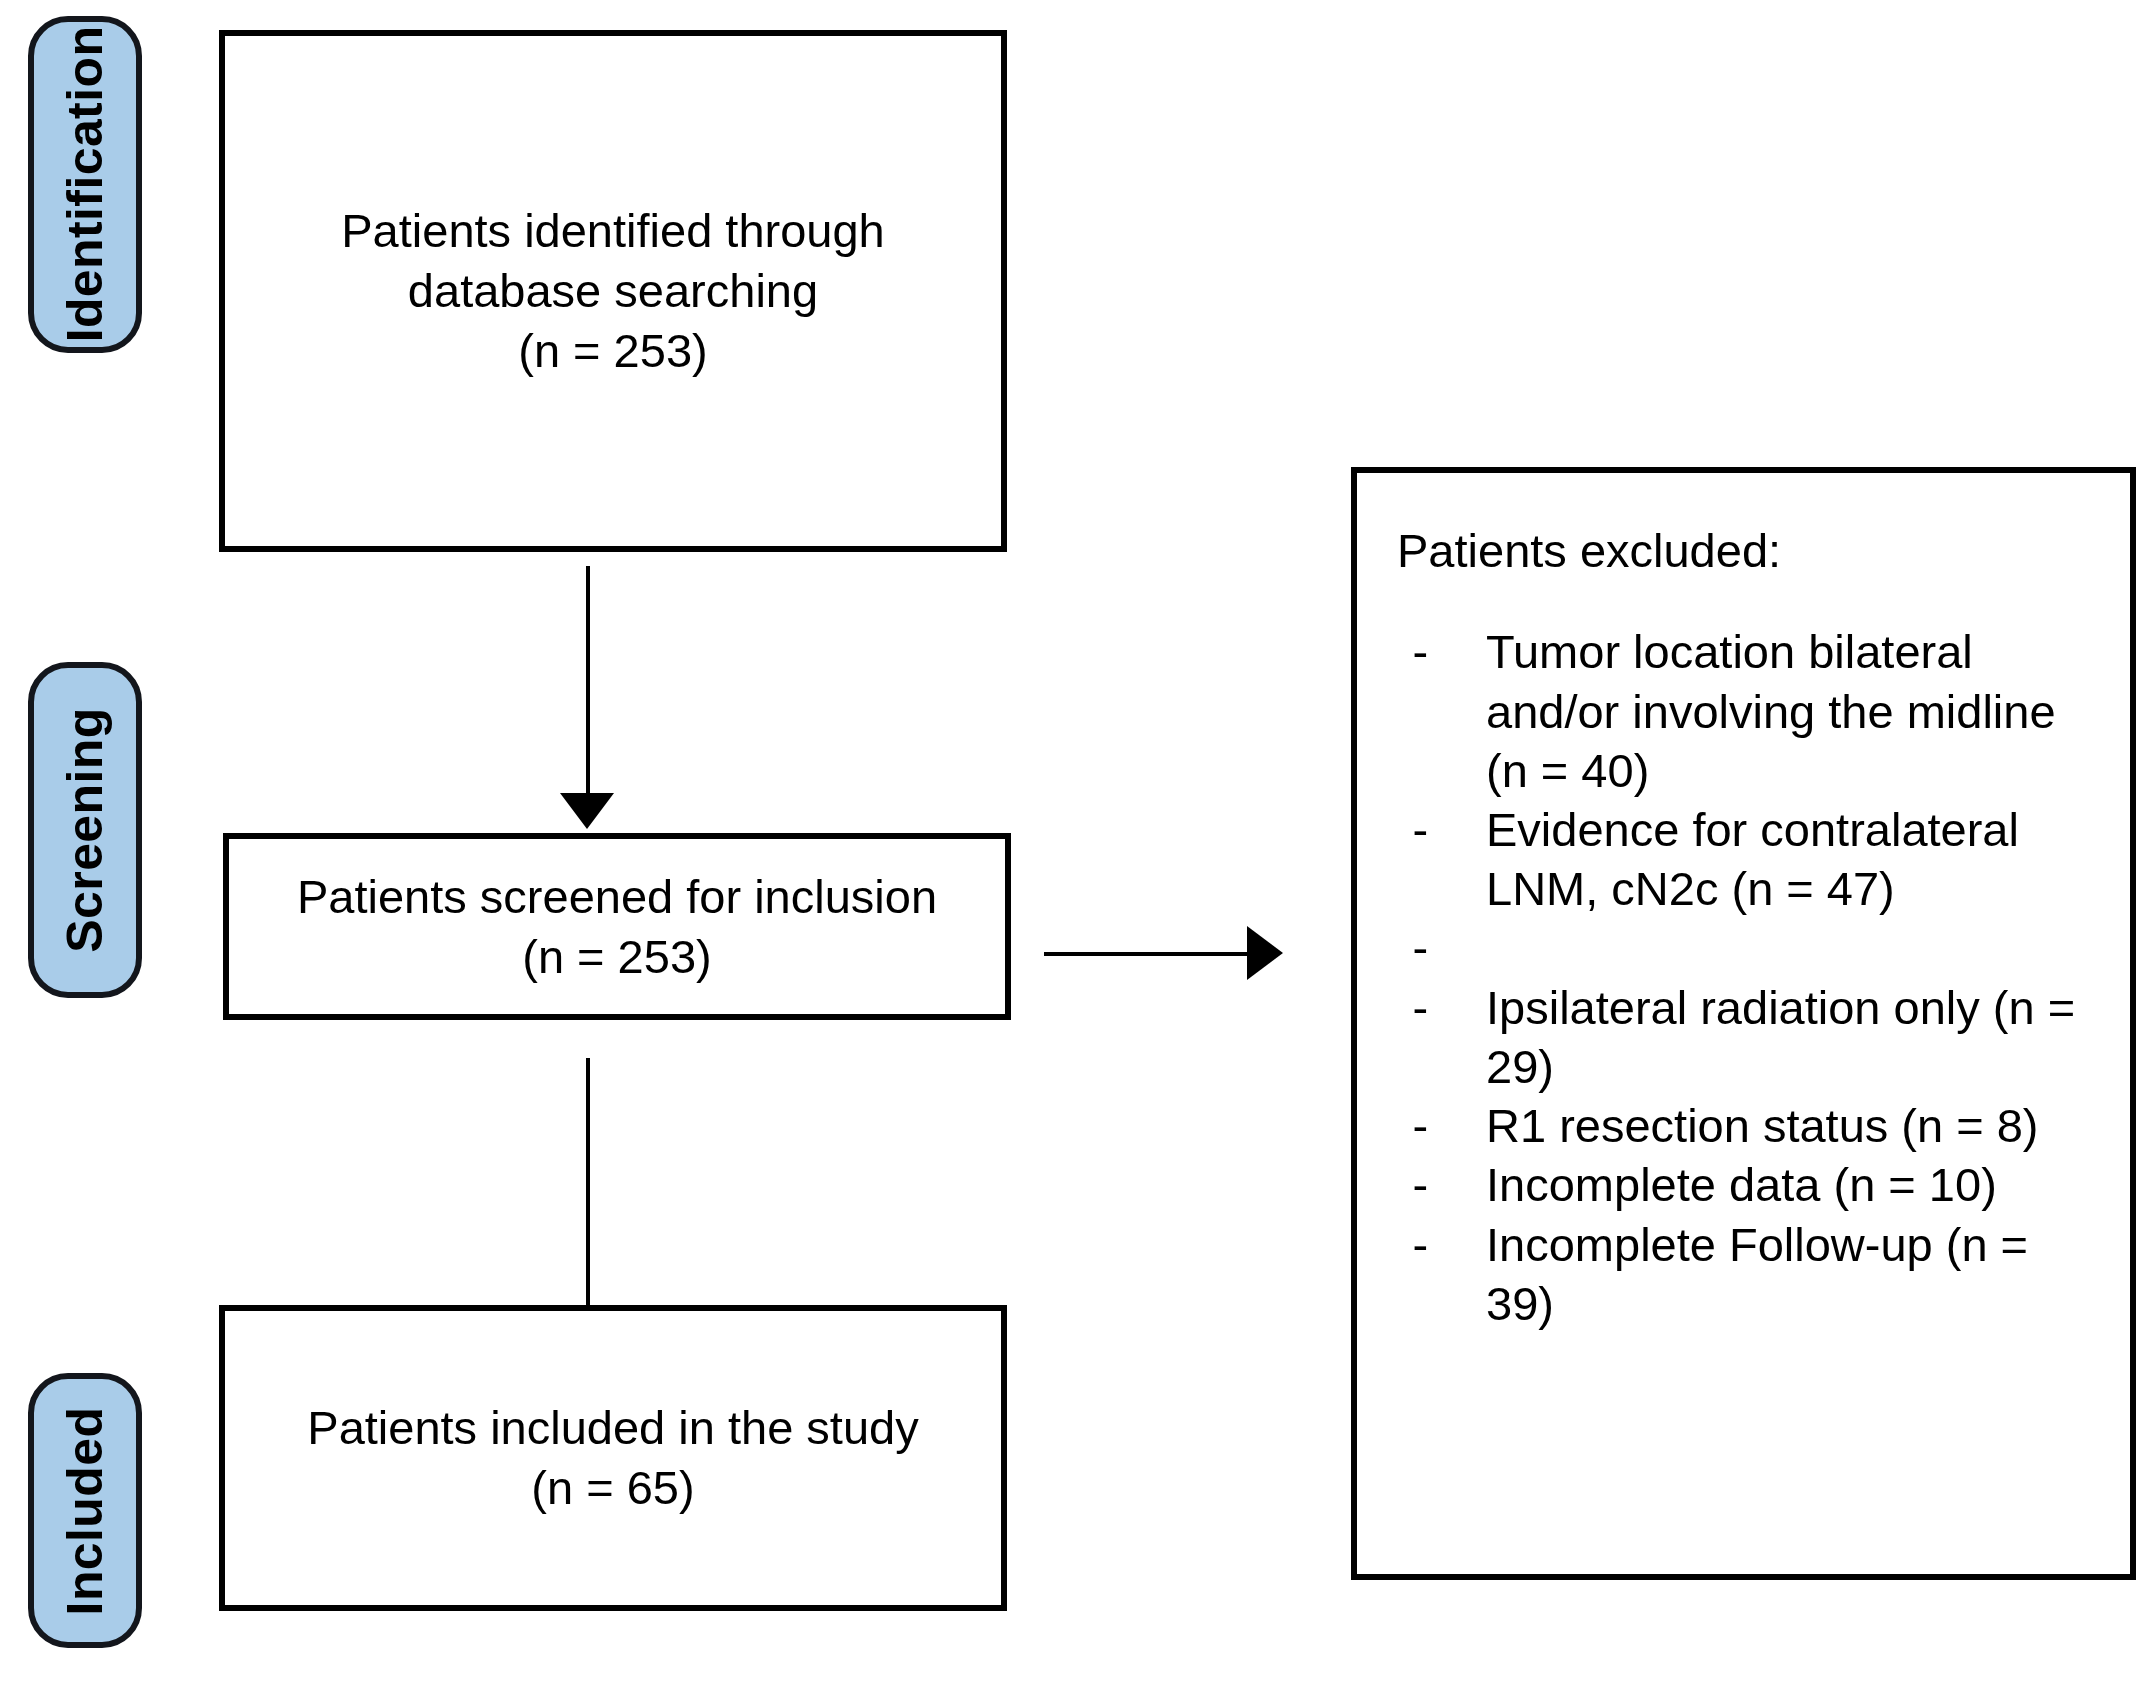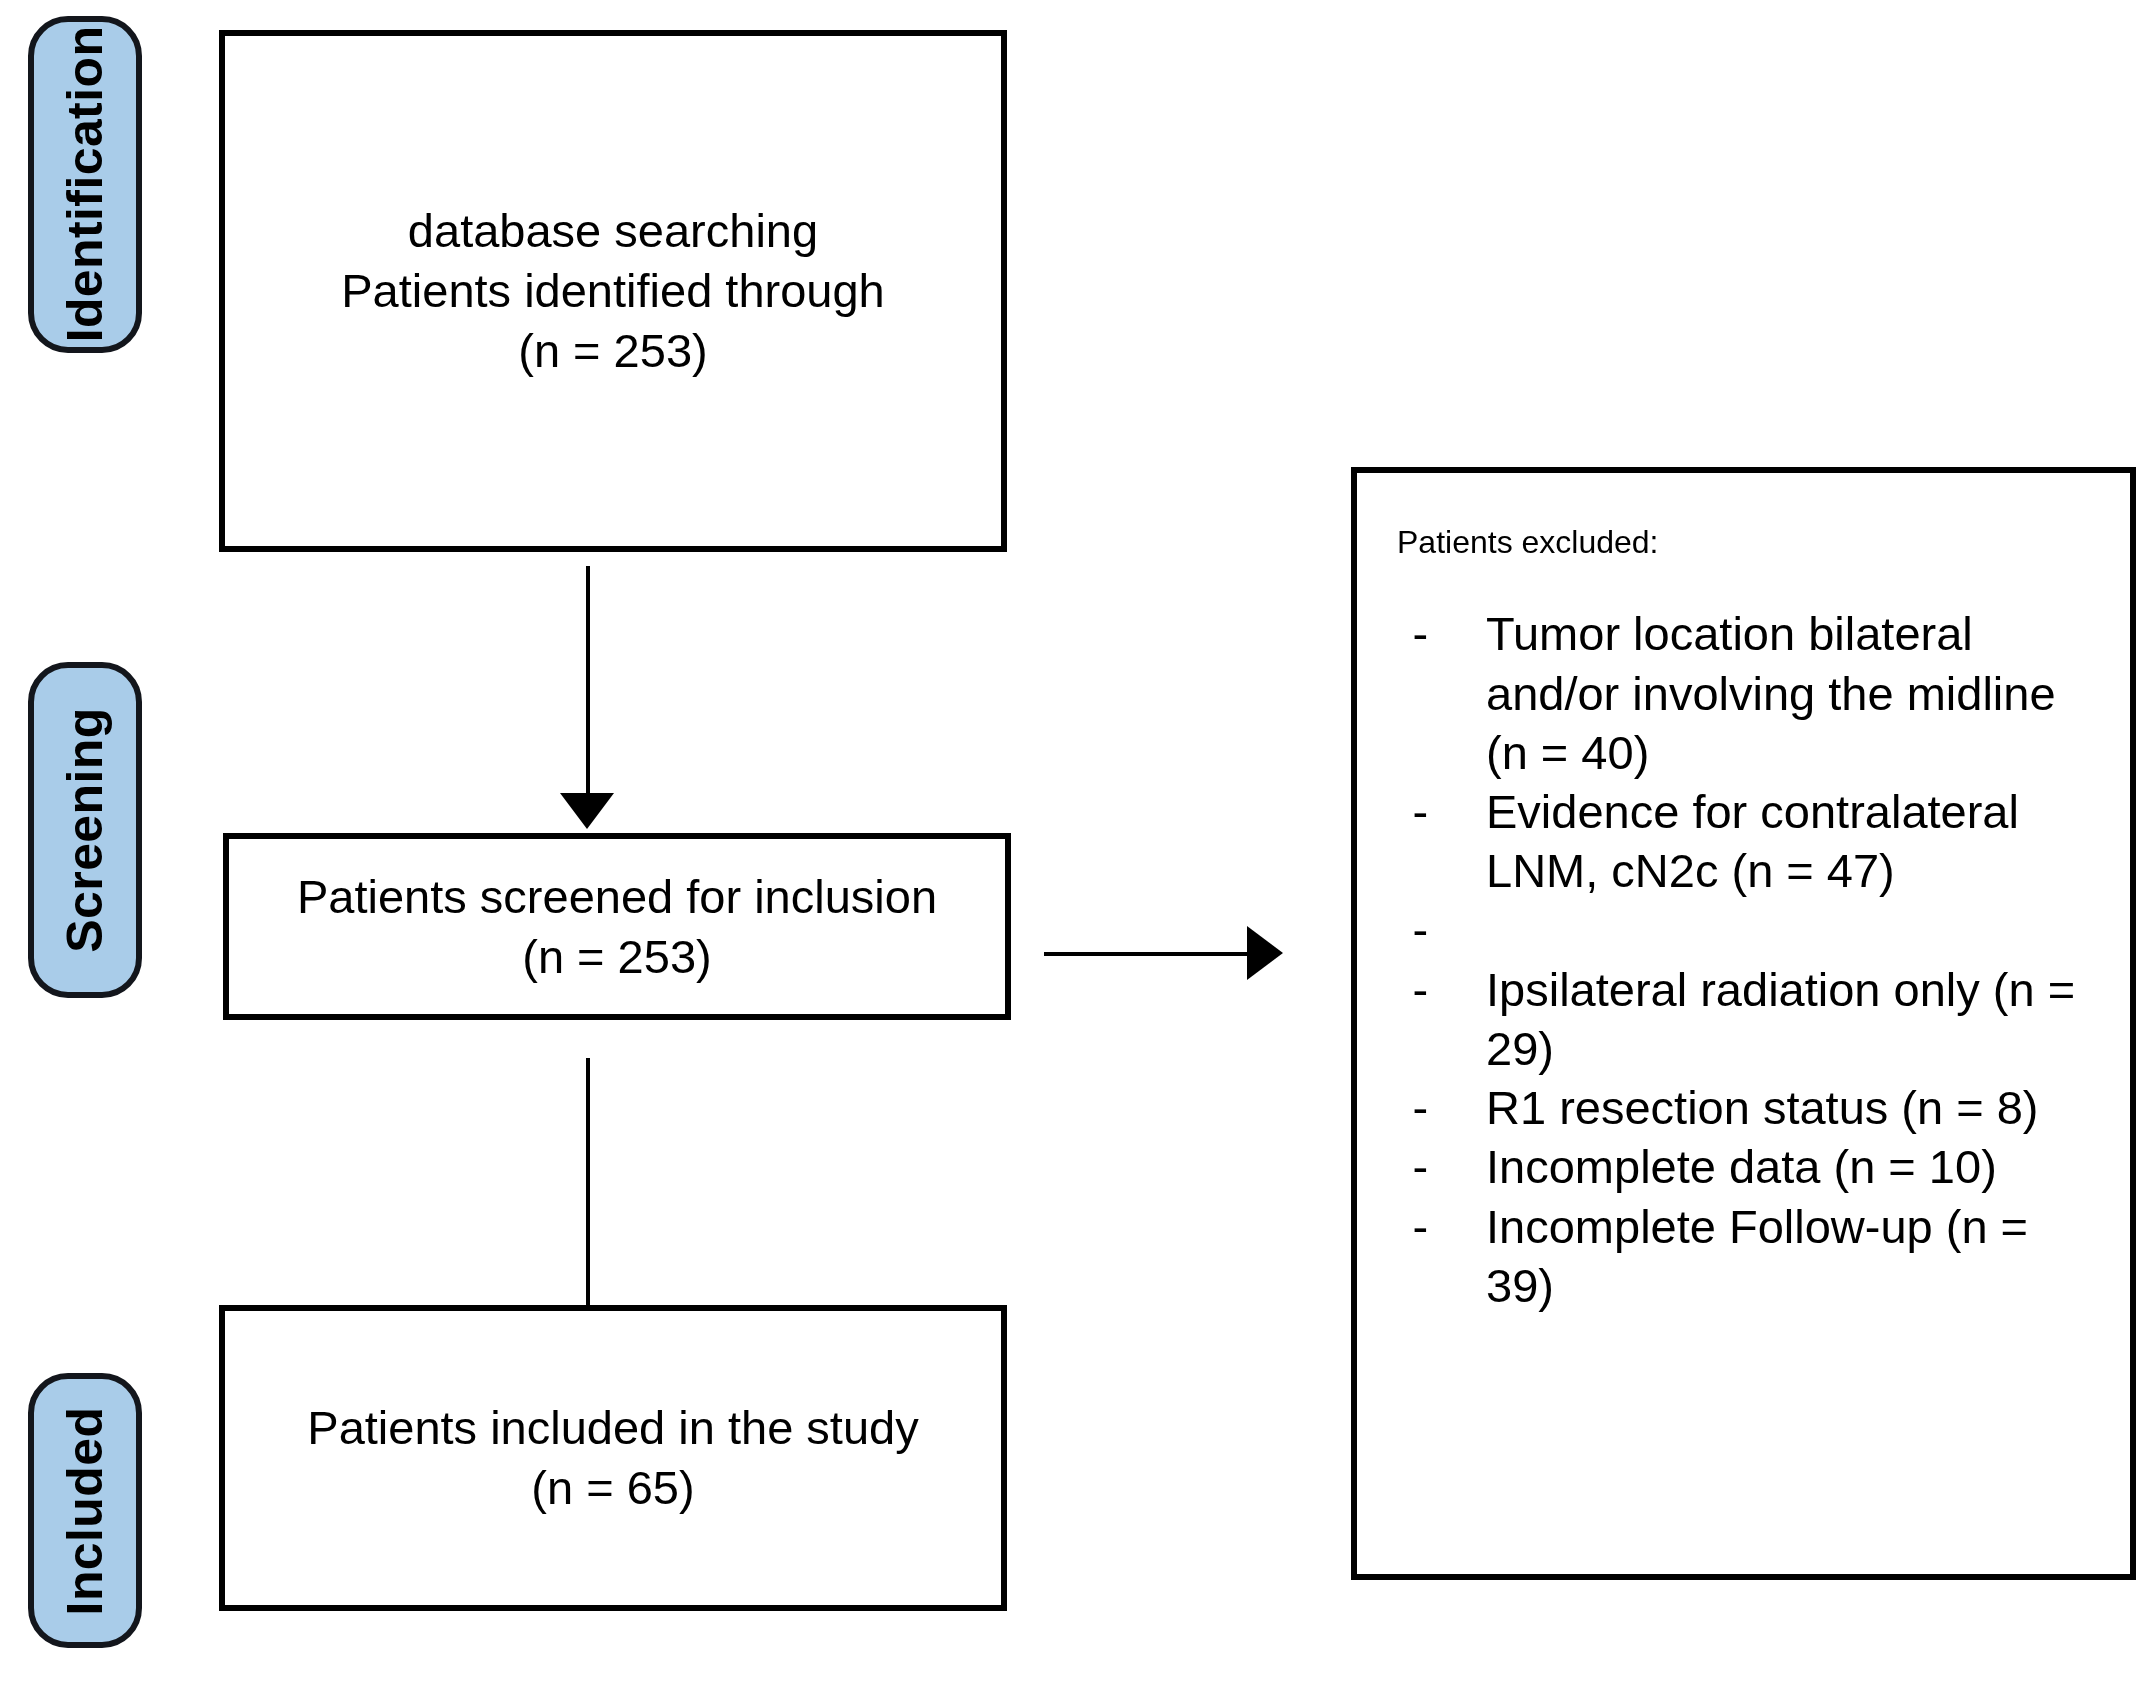--- a/index.html
+++ b/index.html
@@ -61,21 +61,21 @@
 
   
   .exclusion-box {
     position: absolute;
     background: #ffffff;
     border: 6px solid #000000;
     box-sizing: border-box;
     padding: 50px 26px 0 40px;
   }
   .exclusion-title {
-    font-size: 32px;
+    font-size: 47px;
     line-height: 1.2;
     color: #000000;
     margin-bottom: 43px;
   }
   .exclusion-list {
     margin: 0;
     padding: 0;
     list-style: none;
   }
   .exclusion-list li {
@@ -152,22 +152,22 @@
   <div class="stage-badge" style="left:28px; top:662px; width:114px; height:336px;">
     <span class="stage-label">Screening</span>
   </div>
 
   <div class="stage-badge" style="left:28px; top:1373px; width:114px; height:275px;">
     <span class="stage-label">Included</span>
   </div>
 
   <div class="flow-box" style="left:219px; top:30px; width:788px; height:522px;">
     <div class="box-text">
+      <span class="tline">Patients identified through</span>
       <span class="tline">database searching</span>
-      <span class="tline">Patients identified through</span>
       <span class="tline">(n = 253)</span>
     </div>
   </div>
 
   <div class="v-arrow" style="left:560px; top:566px; width:55px; height:263px;">
     <div class="shaft" style="height:229px;"></div>
     <div class="head"></div>
   </div>
 
   <div class="flow-box" style="left:223px; top:833px; width:788px; height:187px;">

